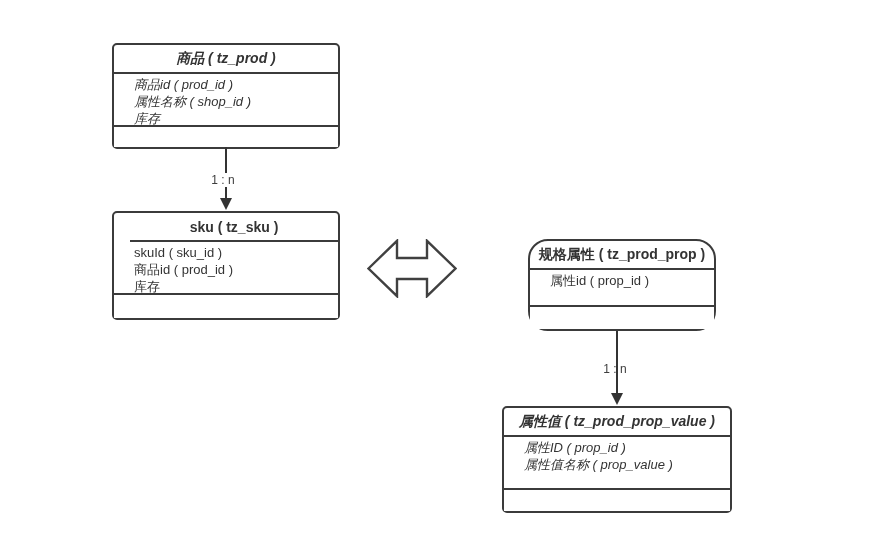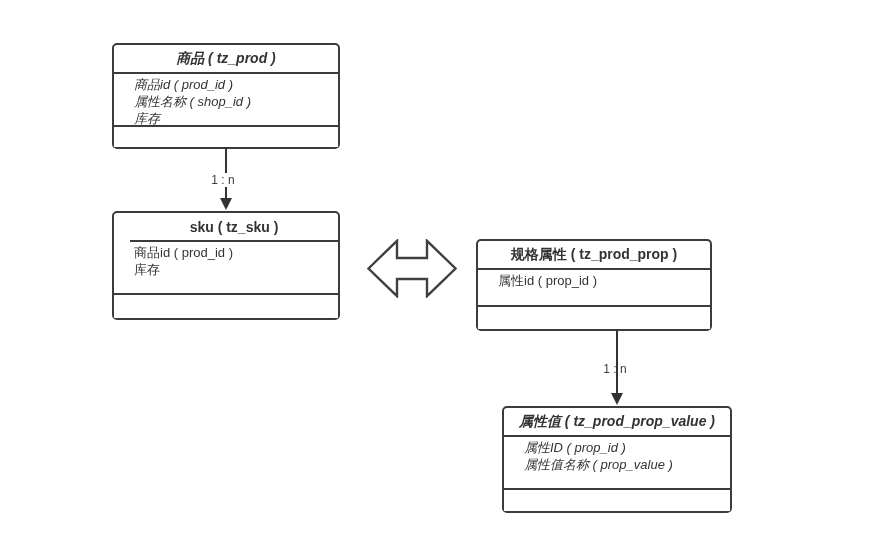--- a/index.html
+++ b/index.html
@@ -81,31 +81,32 @@
     <div class="entity-empty"></div>
   </div>
 
   <div class="connector-line" style="left:225px; top:147px; height:52px;"></div>
   <div class="connector-arrowhead" style="left:220px; top:198px;"></div>
   <span class="connector-label label-bg-white" style="left:223px; top:180px;">1 : n</span>
 
   <div class="entity" style="left:112px; top:211px; width:228px; height:109px;">
     <div class="entity-header" style="height:27px;margin-left:16px;">sku ( tz_sku )</div>
     <div class="entity-rows" style="height:49px;">
+      <div class="entity-row">skuId ( sku_id )</div>
       <div class="entity-row">商品id ( prod_id )</div>
       <div class="entity-row">库存</div>
     </div>
     <div class="entity-empty"></div>
   </div>
 
   <svg class="double-arrow" style="left:367px; top:239px;" width="90" height="59" viewBox="0 0 90 59">
     <polygon points="1.5,29.5 30,1.8 30,19 60,19 60,1.8 88.5,29.5 60,57.2 60,40 30,40 30,57.2" fill="#ffffff" stroke="#404040" stroke-width="2.4" stroke-linejoin="miter"></polygon>
   </svg>
 
-  <div class="entity" style="left:476px; top:239px; width:236px; height:92px;">
+  <div class="entity" style="left:528px; top:239px; width:188px; height:92px;border-radius:20px;">
     <div class="entity-header" style="height:27px;">规格属性 ( tz_prod_prop )</div>
     <div class="entity-rows" style="height:33px;">
       <div class="entity-row">属性id ( prop_id )</div>
     </div>
     <div class="entity-empty"></div>
   </div>
 
   <div class="connector-line" style="left:616px; top:331px; height:63px;"></div>
   <div class="connector-arrowhead" style="left:611px; top:393px;"></div>
   <span class="connector-label" style="left:615px; top:369px;">1 : n</span>

